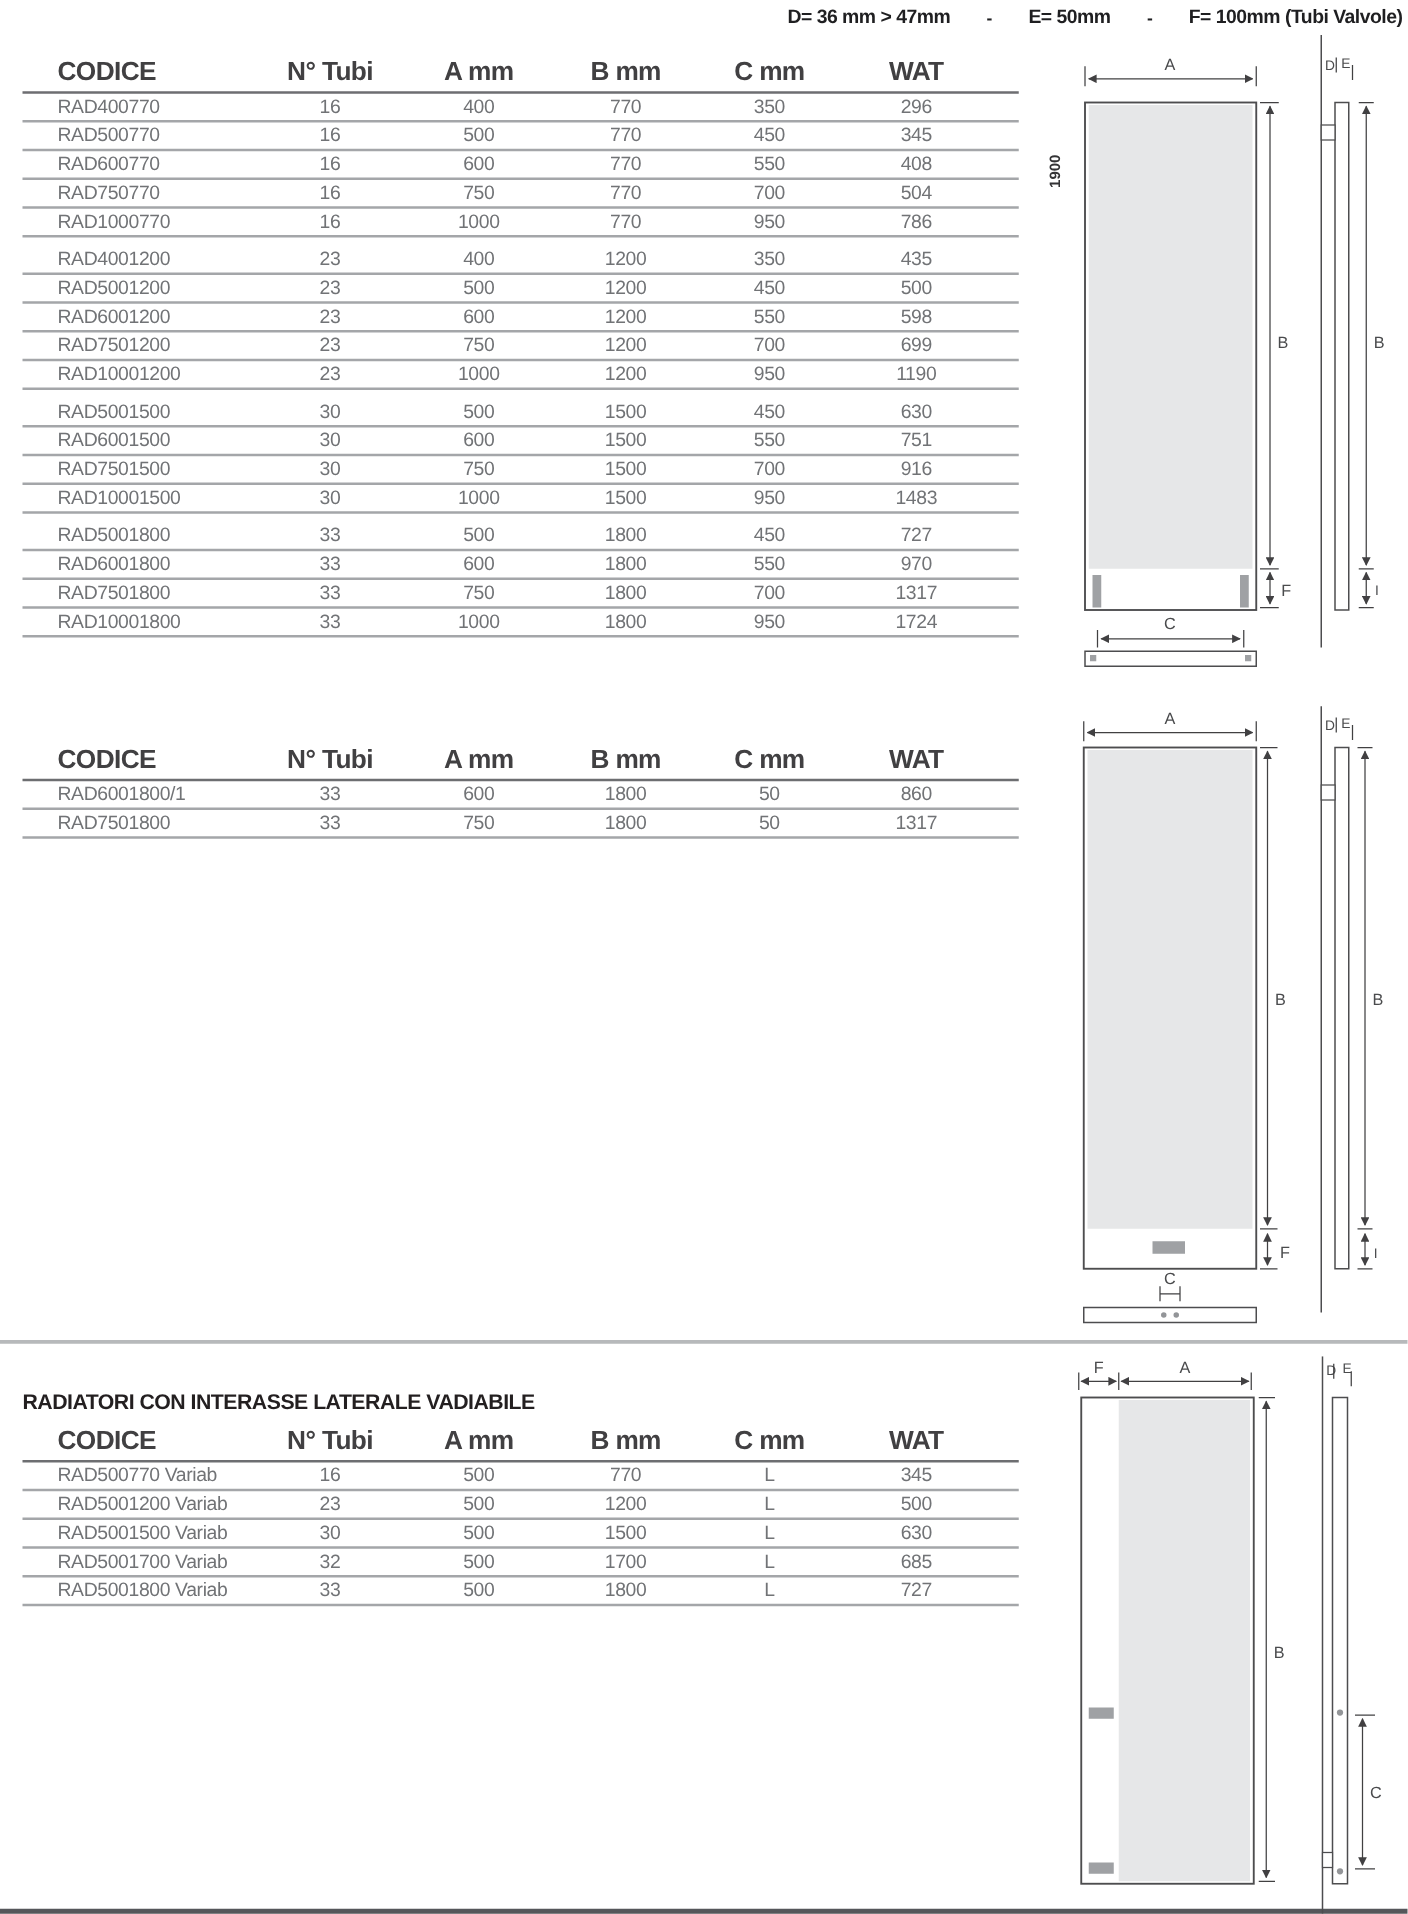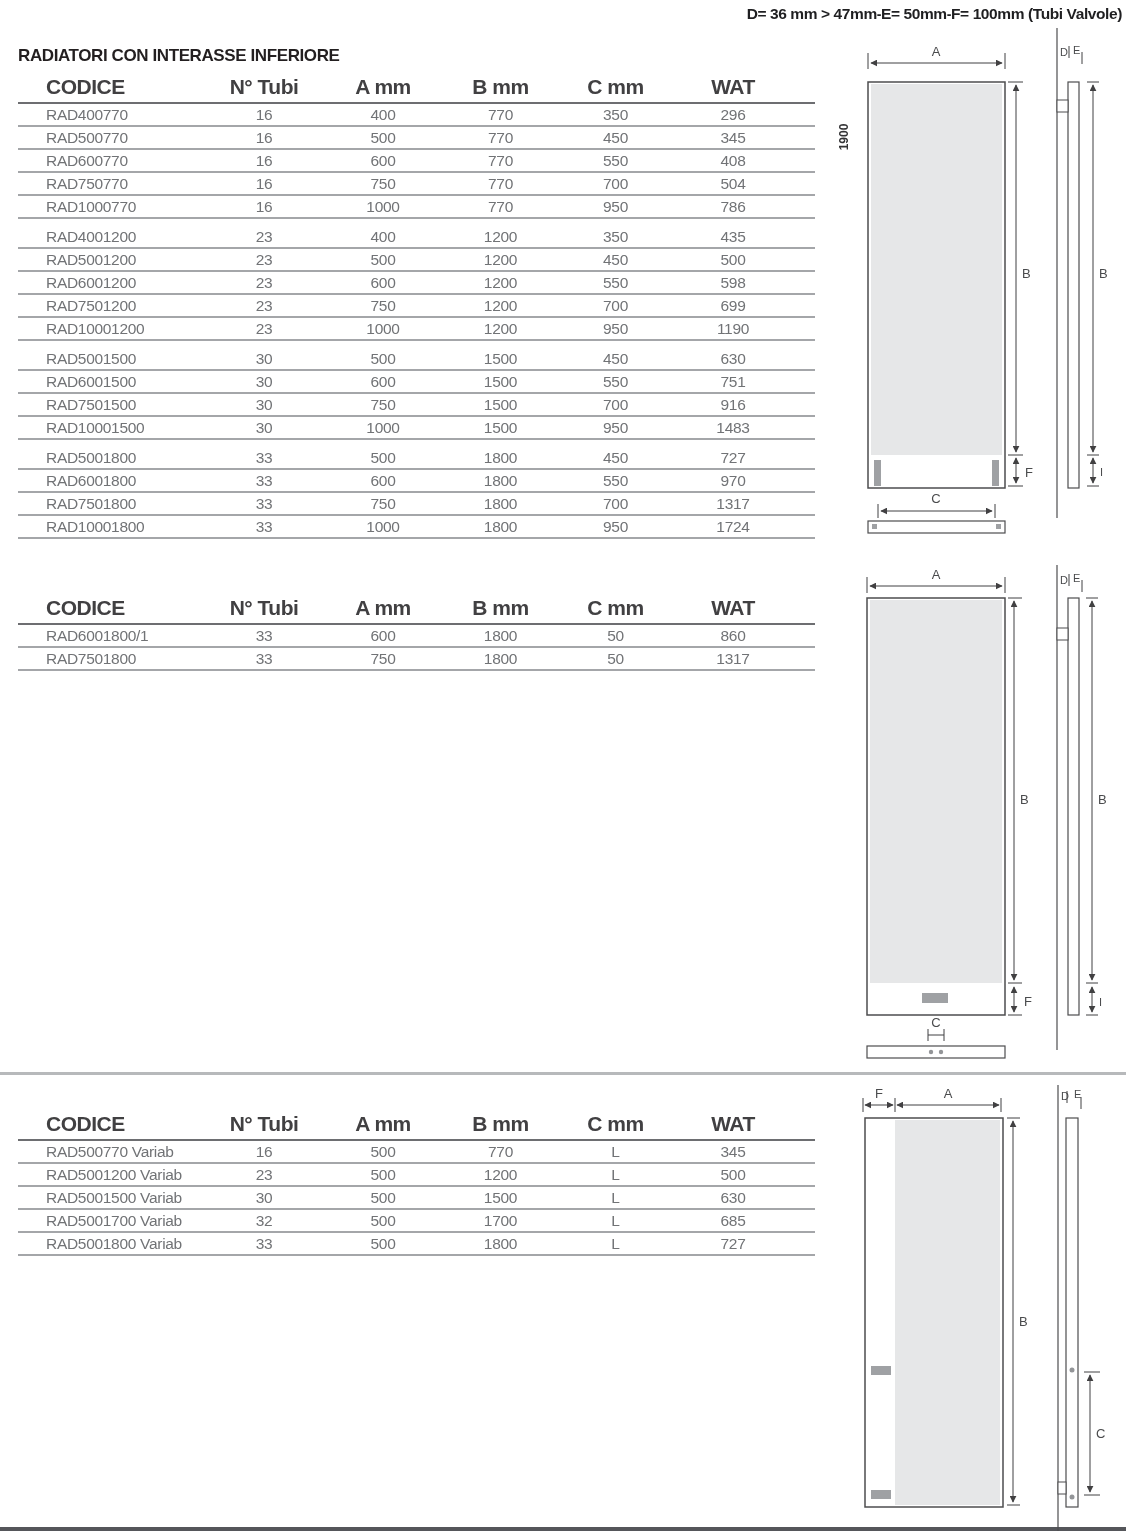--- a/index.html
+++ b/index.html
@@ -4,21 +4,21 @@
 <style>
   * { margin:0; padding:0; box-sizing:border-box; }
   html,body { background:#ffffff; }
   body {
     width:1126px; height:1531px; position:relative; overflow:hidden;
     font-family:"Liberation Sans", sans-serif; color:#231f20;
   }
   
   .top-note {
     position:absolute; left:630px; top:5px; width:492px;
-    display:flex; justify-content:flex-end; align-items:center;
+    display:flex; justify-content:space-between; align-items:center;
     font-weight:bold; font-size:15.5px; letter-spacing:-0.4px; color:#1f1f21;
   }
   .top-note .sep { font-size:14px; font-weight:bold; }
   
   .section { position:absolute; left:18px; width:797px; }
   .section h2 {
     font-size:17px; font-weight:bold; letter-spacing:-0.4px; color:#231f20;
     margin-bottom:9px; white-space:nowrap;
   }
   .thead, .trow {
@@ -58,21 +58,20 @@
 
 <div class="top-note">
   <span>D= 36 mm &gt; 47mm</span>
   <span class="sep">-</span>
   <span>E= 50mm</span>
   <span class="sep">-</span>
   <span>F= 100mm (Tubi Valvole)</span>
 </div>
 
 <div class="section" id="sec0">
-  <h2>RADIATORI CON INTERASSE INFERIORE</h2>
   <div>
       <div class="thead">
         <div class="th c0">CODICE</div>
         <div class="th c1">N° Tubi</div>
         <div class="th c2">A mm</div>
         <div class="th c3">B mm</div>
         <div class="th c4">C mm</div>
         <div class="th c5">WAT</div>
       </div>
       <div class="tgroup">
@@ -255,20 +254,21 @@
           <div class="td c2">750</div>
           <div class="td c3">1800</div>
           <div class="td c4">50</div>
           <div class="td c5">1317</div>
         </div>
       </div>
     </div>
 </div>
 
 <div class="section" id="sec2">
+  <h2>RADIATORI CON INTERASSE LATERALE VADIABILE</h2>
   <div>
       <div class="thead">
         <div class="th c0">CODICE</div>
         <div class="th c1">N° Tubi</div>
         <div class="th c2">A mm</div>
         <div class="th c3">B mm</div>
         <div class="th c4">C mm</div>
         <div class="th c5">WAT</div>
       </div>
       <div class="tgroup">

